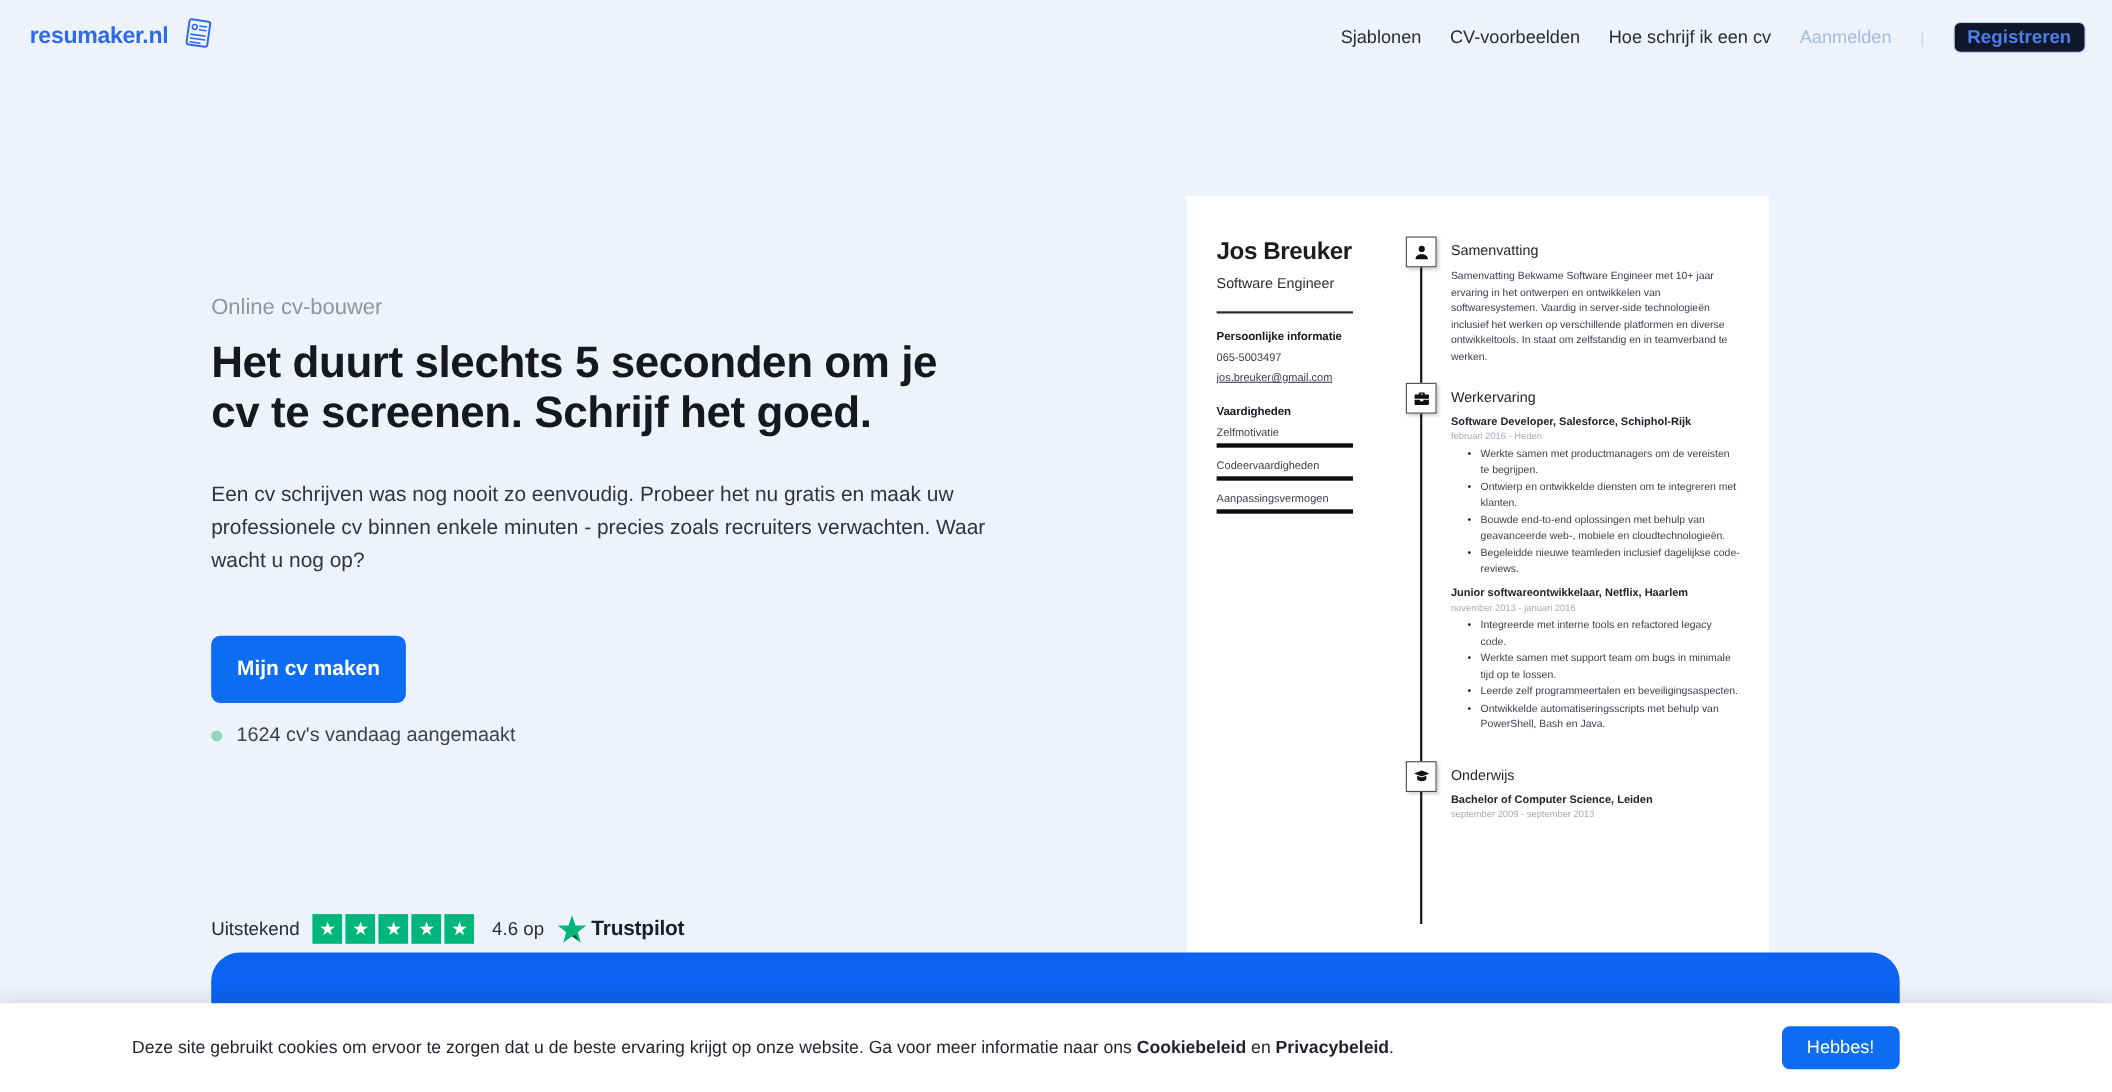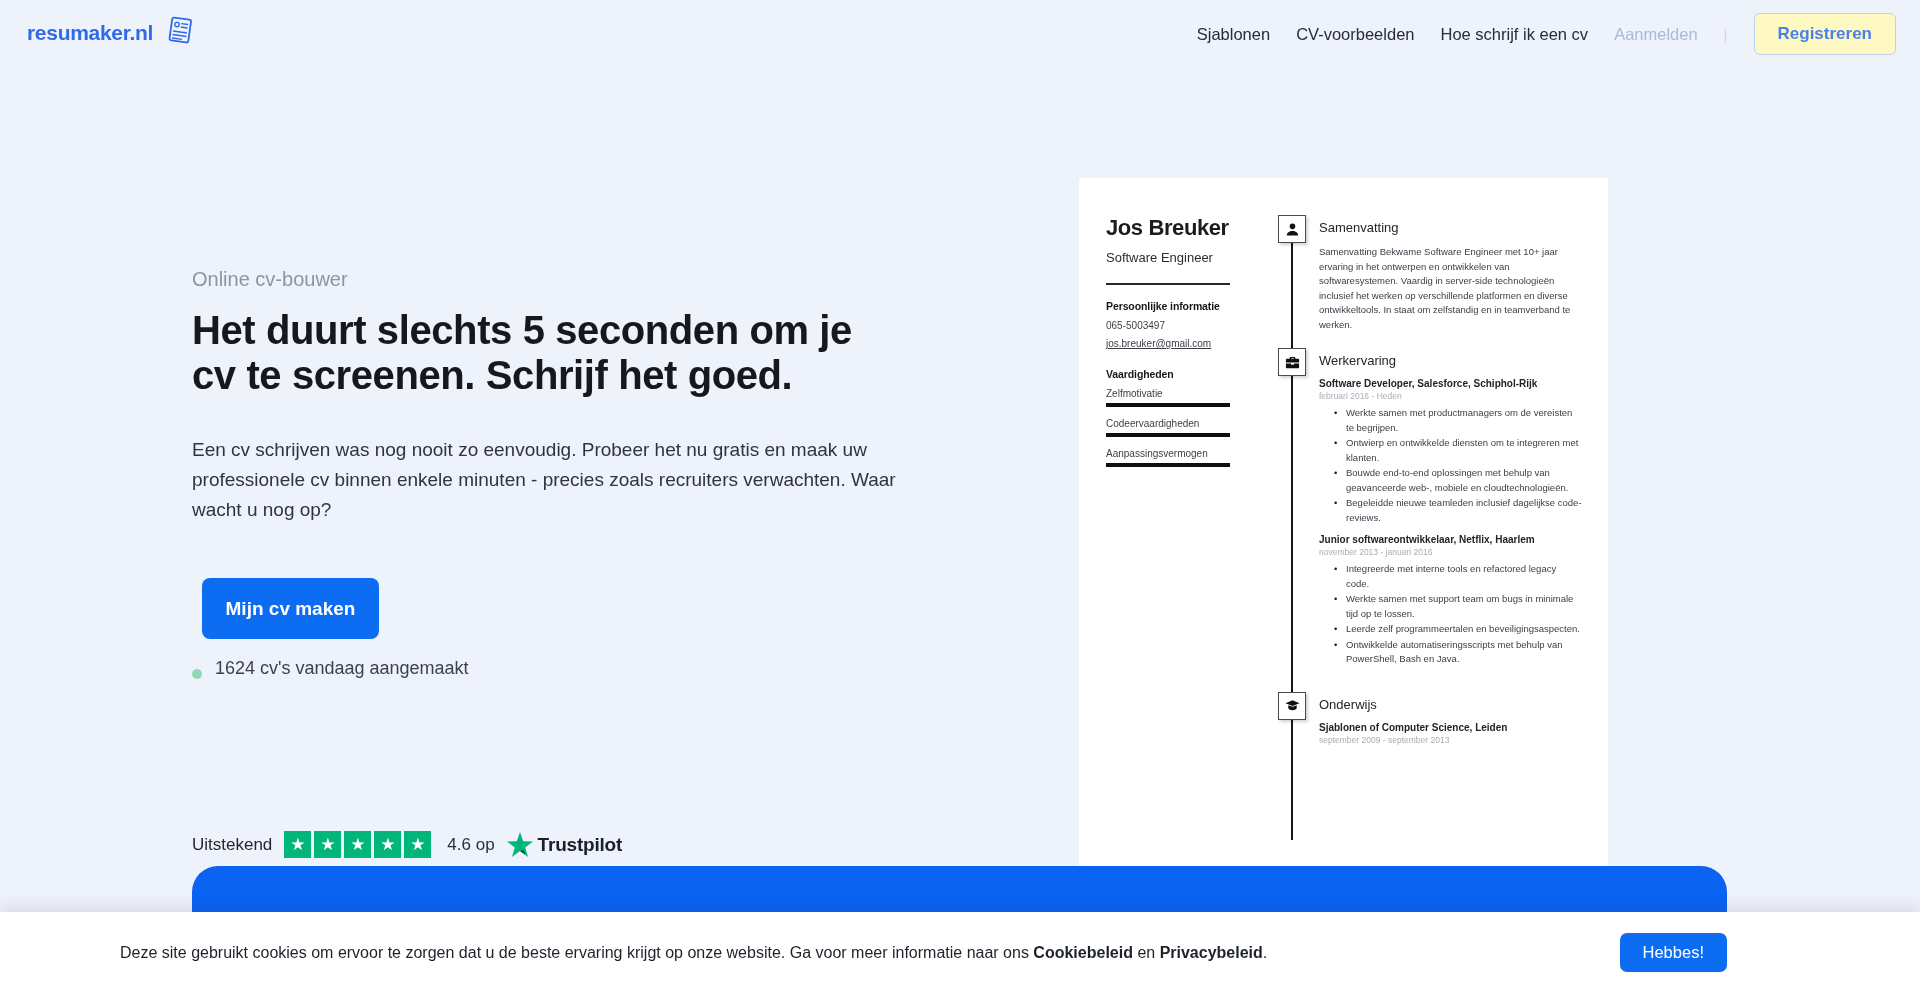--- a/index.html
+++ b/index.html
@@ -8,30 +8,30 @@
 
   
   .header{position:absolute;top:0;left:0;right:0;height:68px;display:flex;align-items:center;justify-content:space-between;padding:0 24px 0 27px;box-sizing:border-box;}
   .logo{display:flex;align-items:flex-start;gap:16px;text-decoration:none;cursor:pointer;}
   .logo-text{font-size:21px;font-weight:700;color:#2f6ae9;letter-spacing:-0.3px;}
   .logo-icon{transform:rotate(8deg);margin-top:-4px;}
   .nav{display:flex;align-items:center;gap:26px;}
   .nav-link{font-size:16.5px;color:#272c35;text-decoration:none;cursor:pointer;}
   .nav-link.muted{color:#a7bade;}
   .nav-sep{color:#ccd5e4;font-size:15px;}
-  .btn-register{font-size:17px;font-weight:700;color:#4c7fe9;background:#fef9c3;border:1px solid #bcd0f5;border-radius:6px;height:42px;padding:0 23px;cursor:pointer;}
+  .btn-register{font-size:17px;font-weight:700;color:#4c7fe9;background:#0f172a;border:1px solid #bcd0f5;border-radius:6px;height:28px;padding:0 12px;cursor:pointer;}
 
   
   .hero{position:absolute;left:192px;top:268px;width:780px;}
   .eyebrow{font-size:20px;color:#8e959f;margin:0 0 17px;}
   .hero h1{margin:0 0 37px;font-size:40px;line-height:45px;font-weight:700;color:#16181d;letter-spacing:-0.4px;}
   .hero h1 span{display:block;}
   .desc{width:735px;font-size:19px;line-height:30px;color:#2f343d;margin:0 0 53px;}
-  .btn-cta{display:block;width:177px;height:61px;background:#0c6cf2;color:#fff;font-size:19px;font-weight:700;border:none;border-radius:8px;cursor:pointer;margin:0 10px 19px;font-family:inherit;}
-  .stat-row{display:flex;align-items:flex-end;gap:13px;font-size:18px;color:#3c414b;}
+  .btn-cta{display:block;width:177px;height:61px;background:#0c6cf2;color:#fff;font-size:19px;font-weight:700;border:none;border-radius:8px;cursor:pointer;margin:0 0 19px;font-family:inherit;}
+  .stat-row{display:flex;align-items:center;gap:13px;font-size:18px;color:#3c414b;}
   .stat-dot{width:10px;height:10px;border-radius:50%;background:#8fd8b5;}
 
   
   .trust-row{position:absolute;left:192px;top:831px;display:flex;align-items:center;gap:12px;cursor:pointer;}
   .trust-label{font-size:17px;color:#23272f;}
   .stars{display:flex;gap:3px;}
   .star-box{width:27px;height:27px;background:#00b67a;display:flex;align-items:center;justify-content:center;}
   .star-box::before{content:"\2605";color:#fff;font-size:17px;line-height:1;}
   .trust-score{font-size:17px;color:#2a2f38;margin-left:4px;}
   .tp-logo{display:flex;align-items:center;gap:5px;}
@@ -212,21 +212,21 @@
       </div>
 
       <div class="tl-sec">
         <div class="tl-iconbox">
           <svg width="15" height="15" viewBox="0 0 16 16">
               <path fill="#111" d="M8 2.5l7.5 3L8 8.5l-7.5-3zM3.5 7.6l4.5 1.8 4.5-1.8v3c0 1.2-2.1 2.4-4.5 2.4s-4.5-1.2-4.5-2.4z"></path>
             </svg>
         </div>
         <div class="tl-content">
           <div class="tl-h">Onderwijs</div>
-          <div class="edu-degree">Sjablonen of Computer Science, Leiden</div>
+          <div class="edu-degree">Bachelor of Computer Science, Leiden</div>
           <div class="edu-dates">september 2009 - september 2013</div>
         </div>
       </div>
 
     </div>
   </div>
 
   <div class="blue-panel"></div>
 
   <div class="cookie-bar">

